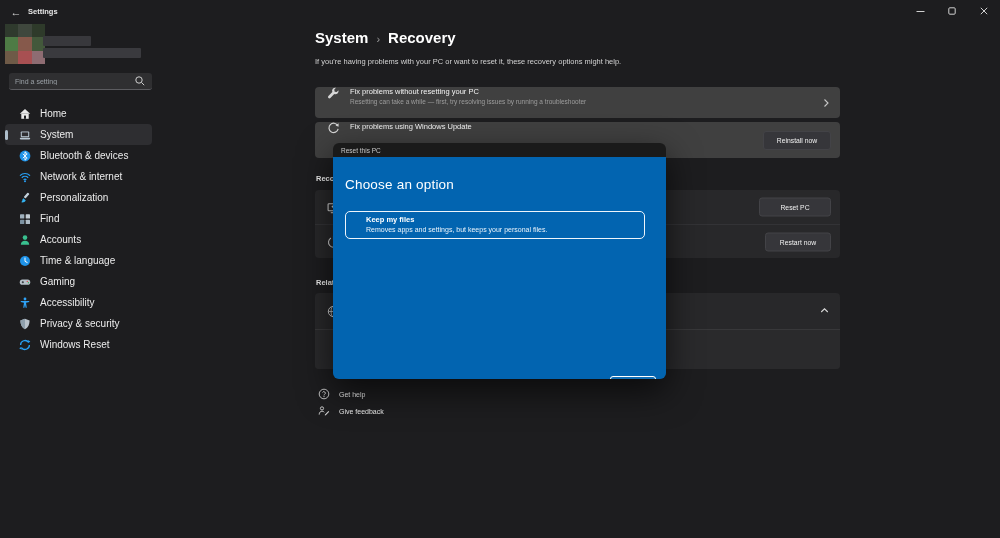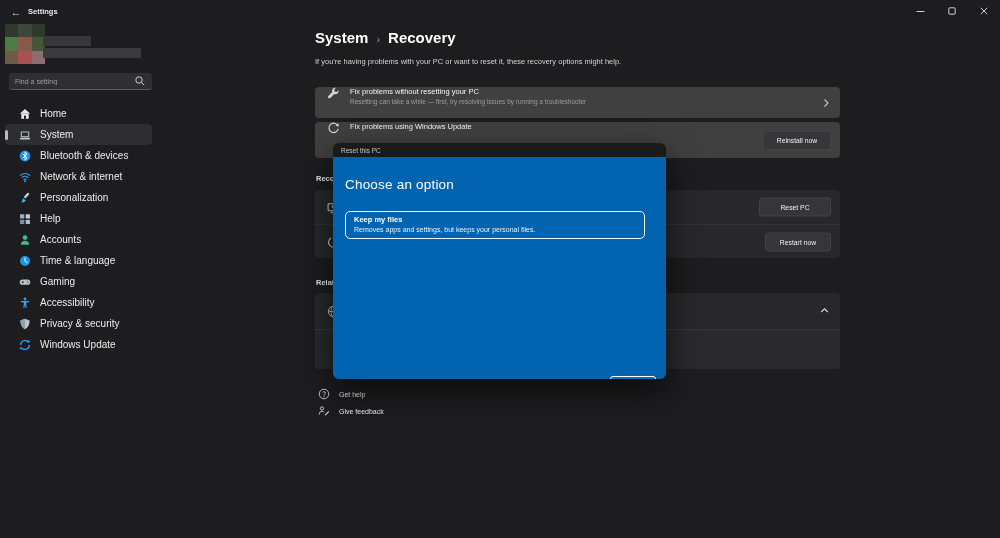--- a/index.html
+++ b/index.html
@@ -83,21 +83,21 @@
   .fl-label { font-size:7px; color:#ededed; }
 
   
   .dialog { position:absolute; left:333px; top:143px; width:333px; height:236px;
     border-radius:6px; overflow:hidden; box-shadow:0 12px 34px rgba(0,0,0,0.65); z-index:10; }
   .dialog-titlebar { height:14px; background:#1a1a1a; display:flex; align-items:center; }
   .dialog-title { font-size:6.5px; color:#c8c8c8; margin-left:8px; }
   .dialog-body { position:relative; height:247px; }
   .dialog-heading { position:absolute; left:12px; top:20px; font-size:13.5px; font-weight:300; color:#fff; letter-spacing:0.2px; }
   .opt-box { position:absolute; left:12px; width:300px; height:28px; border:1.5px solid #eef5fb;
-    border-radius:5px; padding:3px 8px; cursor:default; }
+    border-radius:5px; padding:3px 20px; cursor:default; }
   .opt-1 { top:54px; } .opt-2 { top:94px; }
   .opt-title { font-size:7.5px; font-weight:bold; color:#fff; }
   .opt-desc { font-size:7px; color:#eaf3fb; margin-top:2px; }
   .help-link { position:absolute; left:12px; bottom:15px; font-size:7px; color:#dcebf8; text-decoration:underline; cursor:default; }
   .btn-cancel { position:absolute; right:10px; bottom:12px; width:46px; height:16px;
     border:1px solid #fff; border-radius:3px; background:rgba(255,255,255,0.06);
     color:#fff; font-size:7px; line-height:14px; text-align:center; }
 
   svg { display:block; }
 </style>
@@ -204,21 +204,21 @@
     </div>
     <div class="nav-item">
       <span class="nav-ic">
         <svg width="12" height="12" viewBox="0 0 12 12">
             <rect x="1" y="1.2" width="4.3" height="4.3" rx="0.6" fill="#9fb0bd"></rect>
             <rect x="6.7" y="1.2" width="4.3" height="4.3" rx="0.6" fill="#c2ccd4"></rect>
             <rect x="1" y="6.7" width="4.3" height="4.3" rx="0.6" fill="#7d93a3"></rect>
             <rect x="6.7" y="6.7" width="4.3" height="4.3" rx="0.6" fill="#aebcc6"></rect>
           </svg>
       </span>
-      <span class="nav-label">Help</span>
+      <span class="nav-label">Find</span>
     </div>
     <div class="nav-item">
       <span class="nav-ic">
         <svg width="12" height="12" viewBox="0 0 12 12">
             <circle cx="6" cy="3.6" r="2.3" fill="#39c08f"></circle>
             <path d="M1.8 10.8 C1.8 8.2 3.6 6.7 6 6.7 C8.4 6.7 10.2 8.2 10.2 10.8 Z" fill="#39c08f"></path>
           </svg>
       </span>
       <span class="nav-label">Accounts</span>
     </div>
@@ -262,21 +262,21 @@
       <span class="nav-label">Privacy &amp; security</span>
     </div>
     <div class="nav-item">
       <span class="nav-ic">
         <svg width="12" height="12" viewBox="0 0 12 12">
             <path d="M10.4 6 A4.4 4.4 0 0 1 2.4 8.6 M1.6 6 A4.4 4.4 0 0 1 9.6 3.4" stroke="#27a0f5" stroke-width="1.3" fill="none"></path>
             <polygon points="9.2,0.8 9.8,4 12,2.4" fill="#27a0f5" transform="scale(0.9) translate(0.6,0.4)"></polygon>
             <polygon points="2.8,11.2 2.2,8 0,9.6" fill="#27a0f5" transform="scale(0.9) translate(0.2,0.8)"></polygon>
           </svg>
       </span>
-      <span class="nav-label">Windows Update</span>
+      <span class="nav-label">Windows Reset</span>
     </div>
   </div>
 </div>
 
 <div class="main">
   <div class="breadcrumb">
     <span class="crumb-parent">System</span>
     <span class="crumb-sep">›</span>
     <span class="crumb-current">Recovery</span>
   </div>

